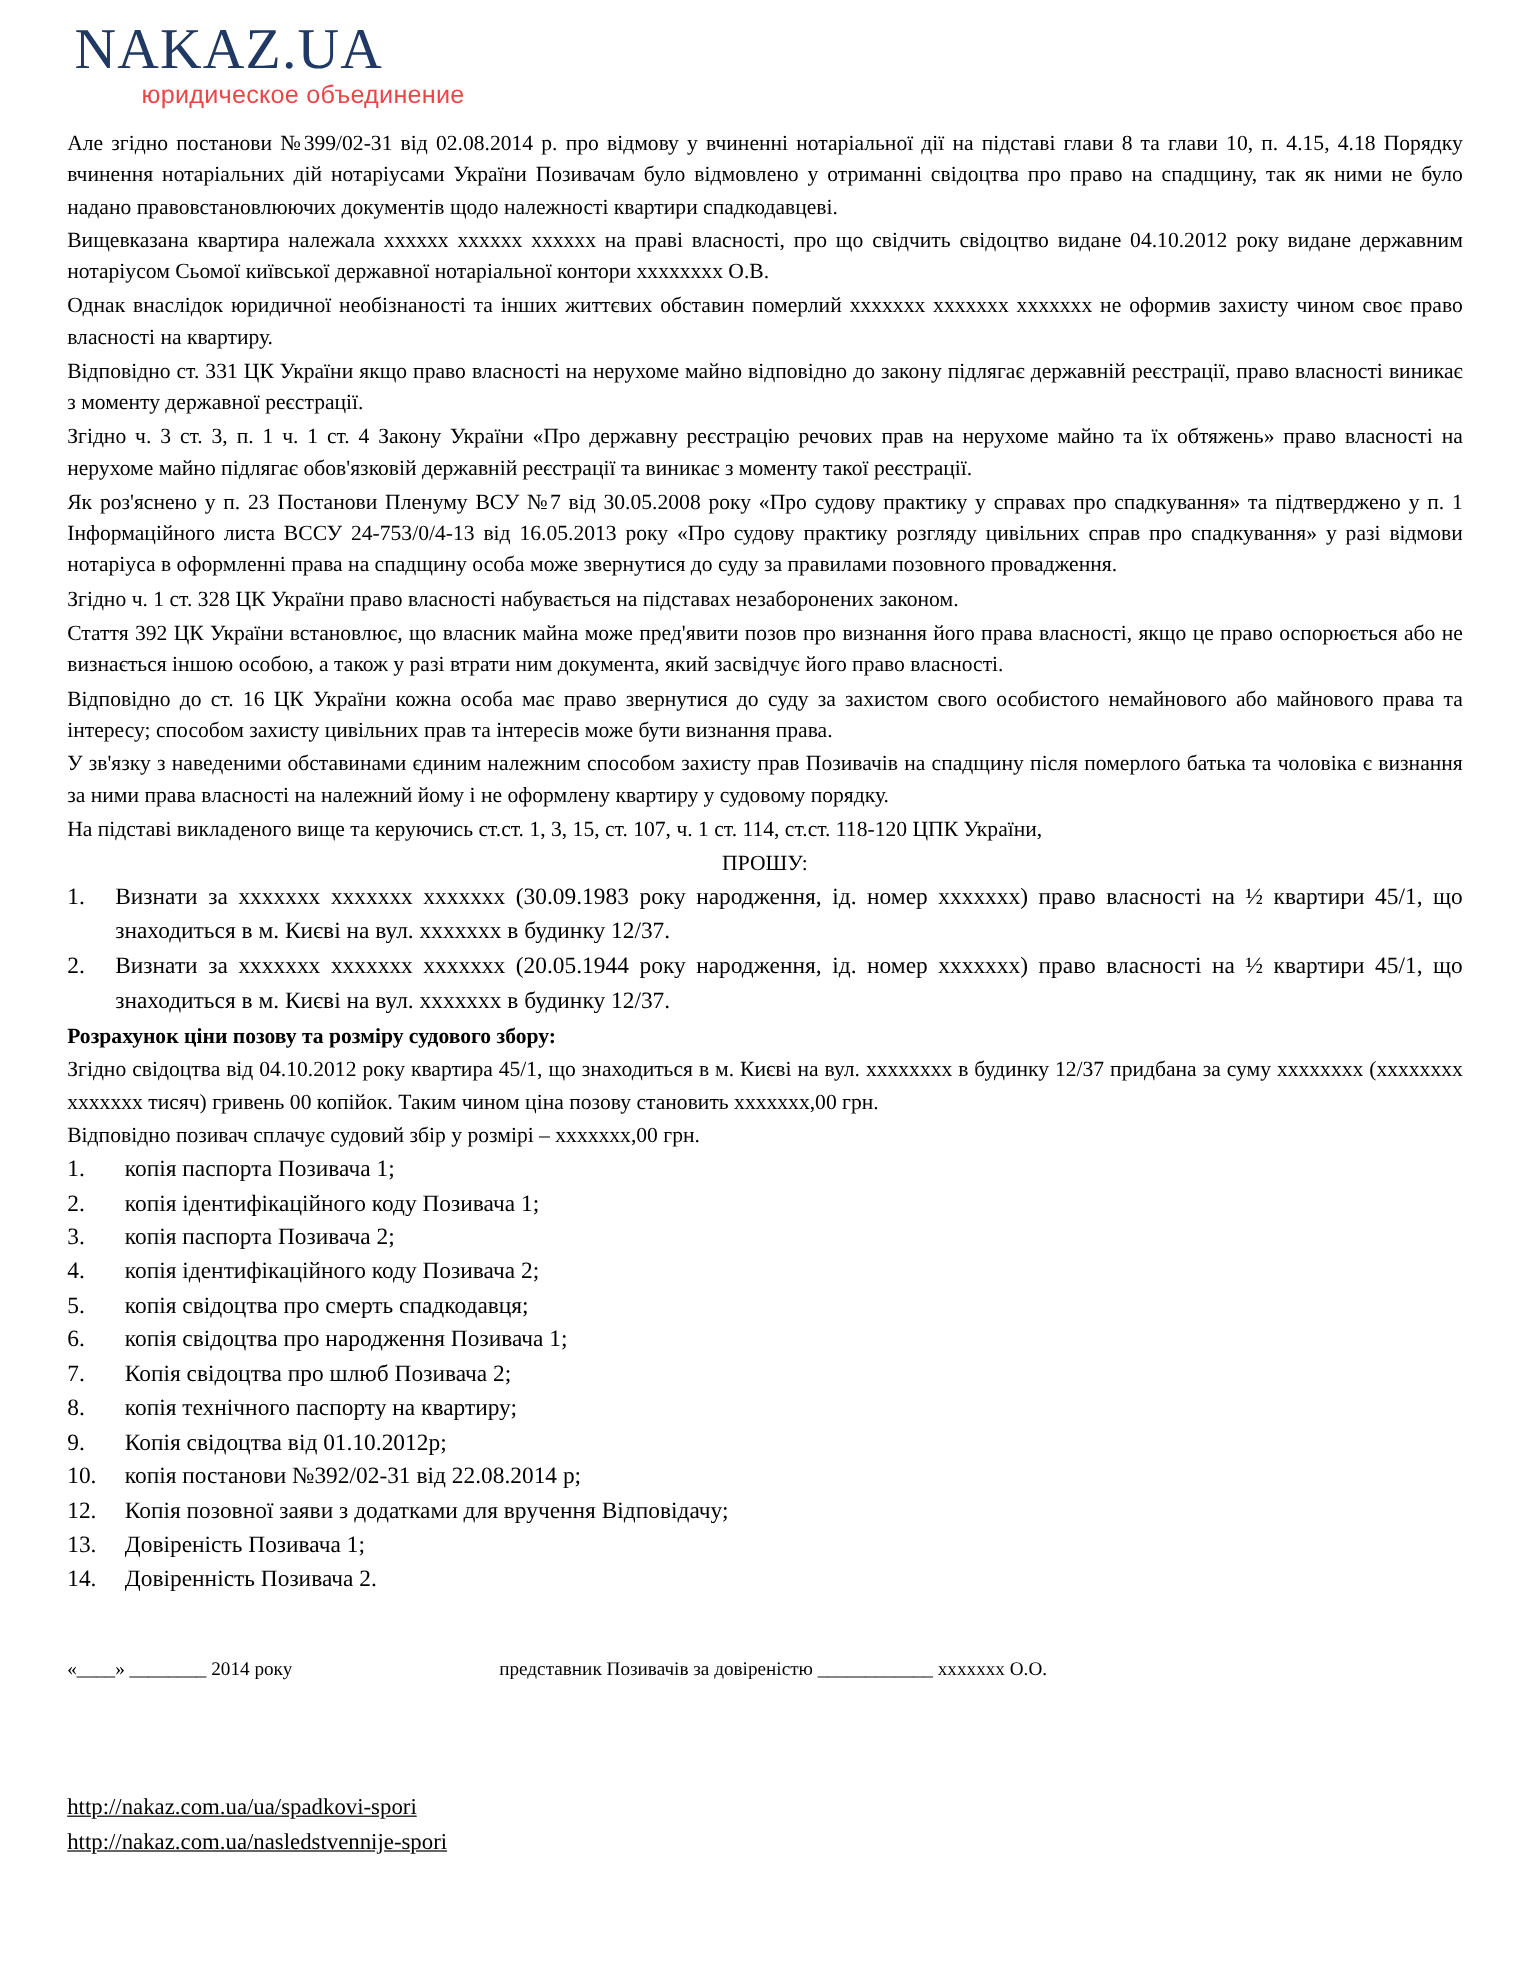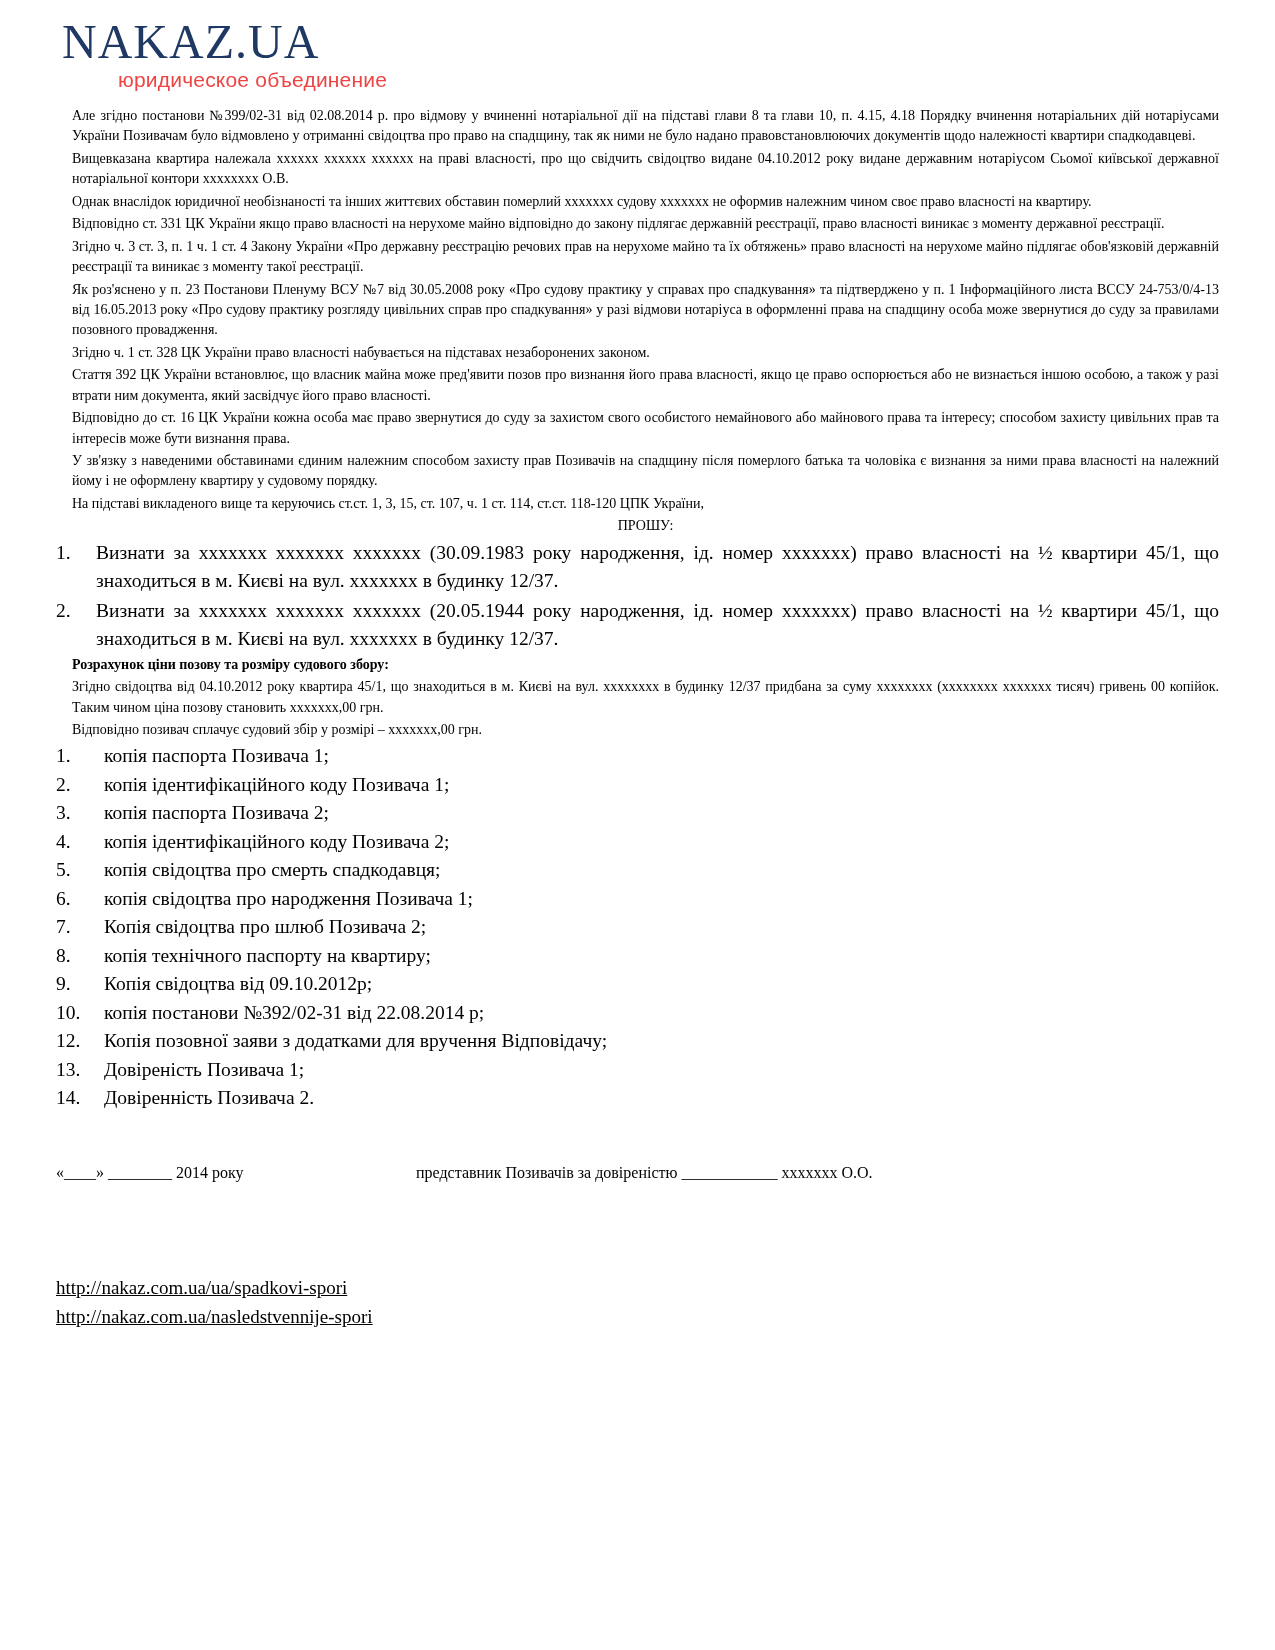--- a/index.html
+++ b/index.html
@@ -33,22 +33,22 @@
   }
   .logo-sub {
     font-family: "Liberation Sans", sans-serif;
     font-size: 21px;
     color: #ef4444;
     margin-top: 2px;
     margin-left: 56px;
     letter-spacing: 0.2px;
   }
   .body-text p {
-    margin: 0 0 2px 16px;
-    font-size: 14px;
+    margin: 0 0 2px 0;
+    font-size: 18px;
     line-height: 1.46;
     text-align: justify;
     text-justify: inter-word;
   }
   .center {
     text-align: center !important;
   }
   .bold {
     font-weight: bold;
   }
@@ -115,21 +115,21 @@
 <div class="page">
 
   <div class="logo-block">
     <div class="logo-main">NAKAZ.UA</div>
     <div class="logo-sub">юридическое объединение</div>
   </div>
 
   <div class="body-text">
     <p>Але згідно постанови №399/02-31 від 02.08.2014 р. про відмову у вчиненні нотаріальної дії  на підставі глави 8 та глави 10, п. 4.15, 4.18 Порядку вчинення нотаріальних дій нотаріусами України  Позивачам було відмовлено у отриманні свідоцтва про право на спадщину, так як ними не було надано правовстановлюючих документів щодо належності квартири спадкодавцеві.</p>
     <p>Вищевказана квартира належала хххххх хххххх хххххх на праві  власності, про що свідчить свідоцтво видане 04.10.2012 року видане державним нотаріусом Сьомої київської державної нотаріальної контори хххххххх О.В.</p>
-    <p>Однак внаслідок юридичної необізнаності та інших життєвих обставин  померлий ххххххх судову ххххххх  не оформив  належним чином своє право власності на квартиру.</p>
+    <p>Однак внаслідок юридичної необізнаності та інших життєвих обставин  померлий ххххххх ххххххх ххххххх  не оформив  захисту чином своє право власності на квартиру.</p>
     <p>Відповідно ст. 331 ЦК України якщо право власності на нерухоме майно відповідно  до  закону підлягає  державній  реєстрації, право власності виникає з моменту державної реєстрації.</p>
     <p>Згідно ч. 3 ст. 3, п. 1 ч. 1 ст. 4 Закону України «Про державну реєстрацію речових прав на нерухоме майно та їх обтяжень» право власності  на  нерухоме  майно  підлягає обов'язковій  державній реєстрації та виникає з моменту  такої реєстрації.</p>
     <p>Як роз'яснено у п. 23 Постанови Пленуму ВСУ №7 від 30.05.2008 року «Про судову практику у справах про спадкування» та підтверджено у п. 1 Інформаційного листа ВССУ 24-753/0/4-13  від 16.05.2013 року «Про судову практику розгляду цивільних справ про спадкування» у разі відмови нотаріуса в оформленні права на спадщину особа може звернутися до суду за правилами позовного провадження.</p>
     <p>Згідно ч. 1 ст. 328 ЦК України право власності набувається на підставах незаборонених законом.</p>
     <p>Стаття 392 ЦК України встановлює, що власник майна може  пред'явити  позов  про  визнання його права власності, якщо це право оспорюється або не визнається іншою особою,  а також у разі втрати ним документа,  який засвідчує його право власності.</p>
     <p>Відповідно до ст. 16 ЦК України кожна  особа  має  право звернутися  до  суду  за  захистом  свого  особистого немайнового або майнового права та інтересу; способом захисту цивільних прав та інтересів може бути визнання права.</p>
     <p>У зв'язку з наведеними обставинами єдиним належним способом захисту  прав Позивачів  на спадщину після померлого батька та чоловіка  є визнання за ними права власності на належний йому  і не оформлену квартиру у судовому порядку.</p>
     <p>На підставі викладеного вище та керуючись ст.ст. 1, 3, 15, ст. 107, ч. 1 ст. 114, ст.ст. 118-120  ЦПК України,</p>
 
     <p class="center">ПРОШУ:</p>
@@ -178,21 +178,21 @@
       <li>
         <span class="num">7.</span>
         <span class="txt">Копія свідоцтва про шлюб Позивача 2;</span>
       </li>
       <li>
         <span class="num">8.</span>
         <span class="txt">копія технічного паспорту на квартиру;</span>
       </li>
       <li>
         <span class="num">9.</span>
-        <span class="txt">Копія свідоцтва від 09.10.2012р;</span>
+        <span class="txt">Копія свідоцтва від 01.10.2012р;</span>
       </li>
       <li>
         <span class="num">10.</span>
         <span class="txt">копія постанови №392/02-31 від 22.08.2014 р;</span>
       </li>
       <li>
         <span class="num">12.</span>
         <span class="txt">Копія позовної заяви з додатками для вручення Відповідачу;</span>
       </li>
       <li>

